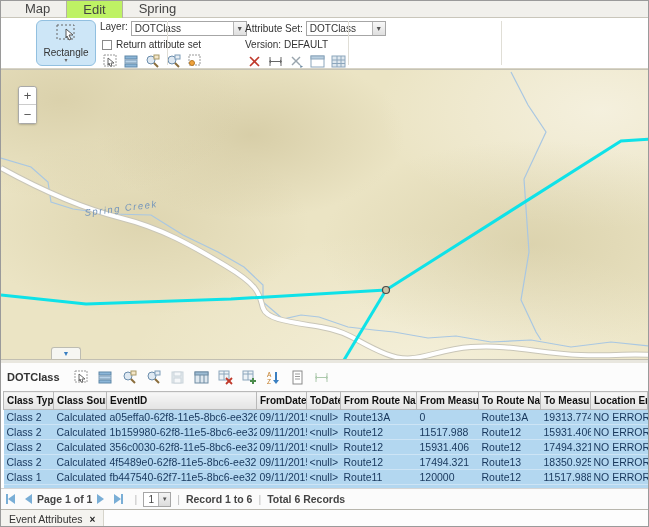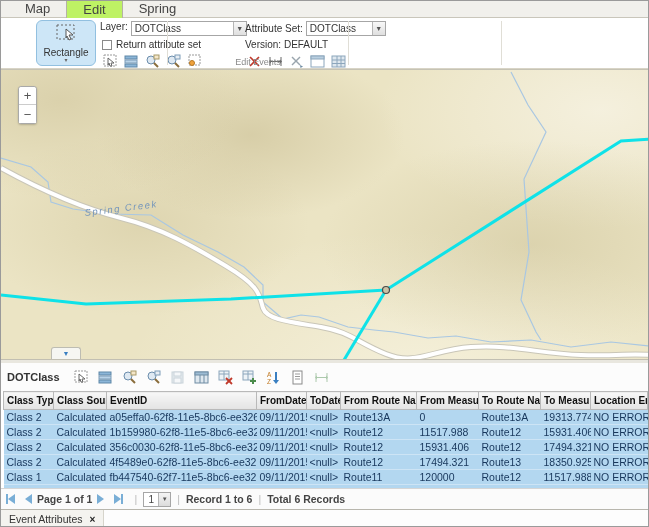--- a/index.html
+++ b/index.html
@@ -200,21 +200,20 @@
       <span class="ic15">
         <svg width="15" height="15" viewBox="0 0 15 15">
             <rect x="1" y="2" width="13" height="11" fill="#dfe8ef" stroke="#8ca6bc"></rect>
             <line x1="1" y1="6" x2="14" y2="6" stroke="#8ca6bc"></line>
             <line x1="1" y1="9.5" x2="14" y2="9.5" stroke="#8ca6bc"></line>
             <line x1="6" y1="2" x2="6" y2="13" stroke="#8ca6bc"></line>
             <line x1="10" y1="2" x2="10" y2="13" stroke="#8ca6bc"></line>
           </svg>
       </span>
     </div>
-    <div class="grp-label" style="left:168px; width:178px;">Edit Events</div>
     <div class="rb-sep" style="left:347px;"></div>
     <div class="rb-sep" style="left:500px;"></div>
   </div>
 
   <div class="map">
     <svg width="649" height="290" viewBox="0 0 649 290">
 
       <path d="M0,88 L30,97 47,112 50,132 72,139 110,144 150,145 182,165 217,182 243,197 262,215 262,232 282,249 300,245 318,247 347,257 373,260 393,262 427,268 455,266 490,272 530,270 570,277 610,272 649,276" fill="none" stroke="#a9c7e2" stroke-width="1.2"></path>
       <path d="M510,2 L527,35 545,62 523,109 528,182 520,230 535,262 540,270" fill="none" stroke="#a9c7e2" stroke-width="1.2"></path>
 

